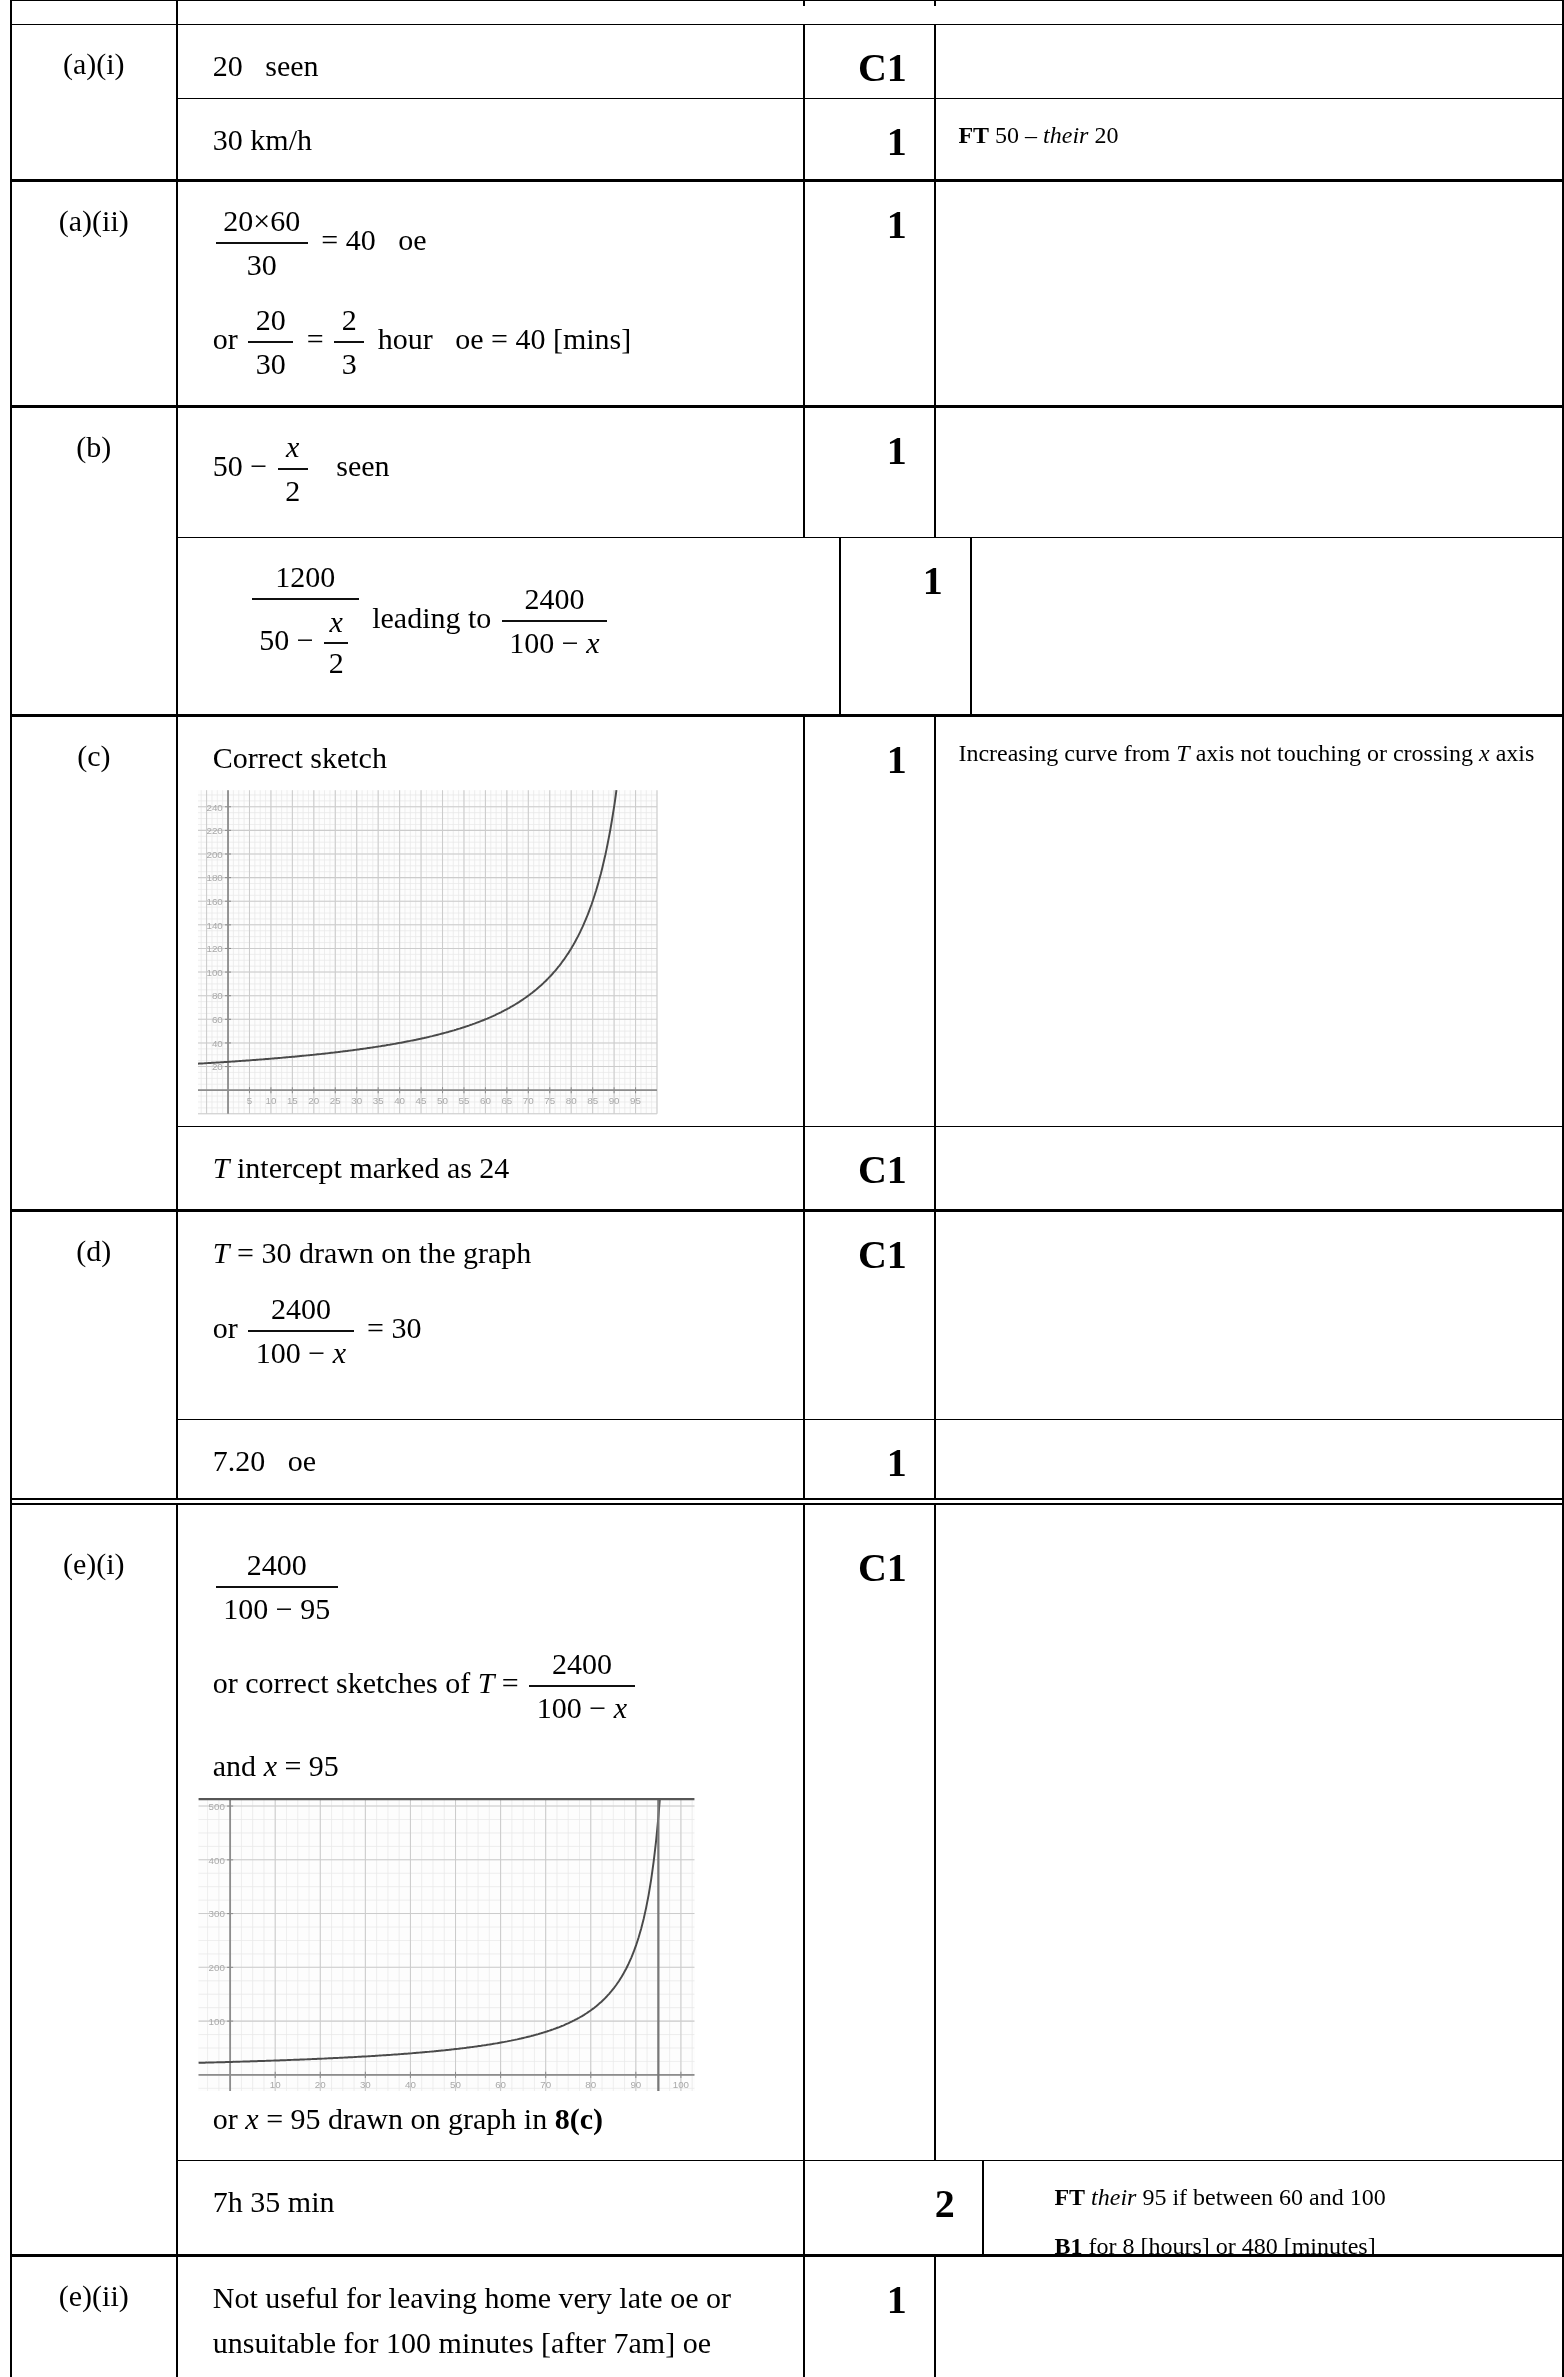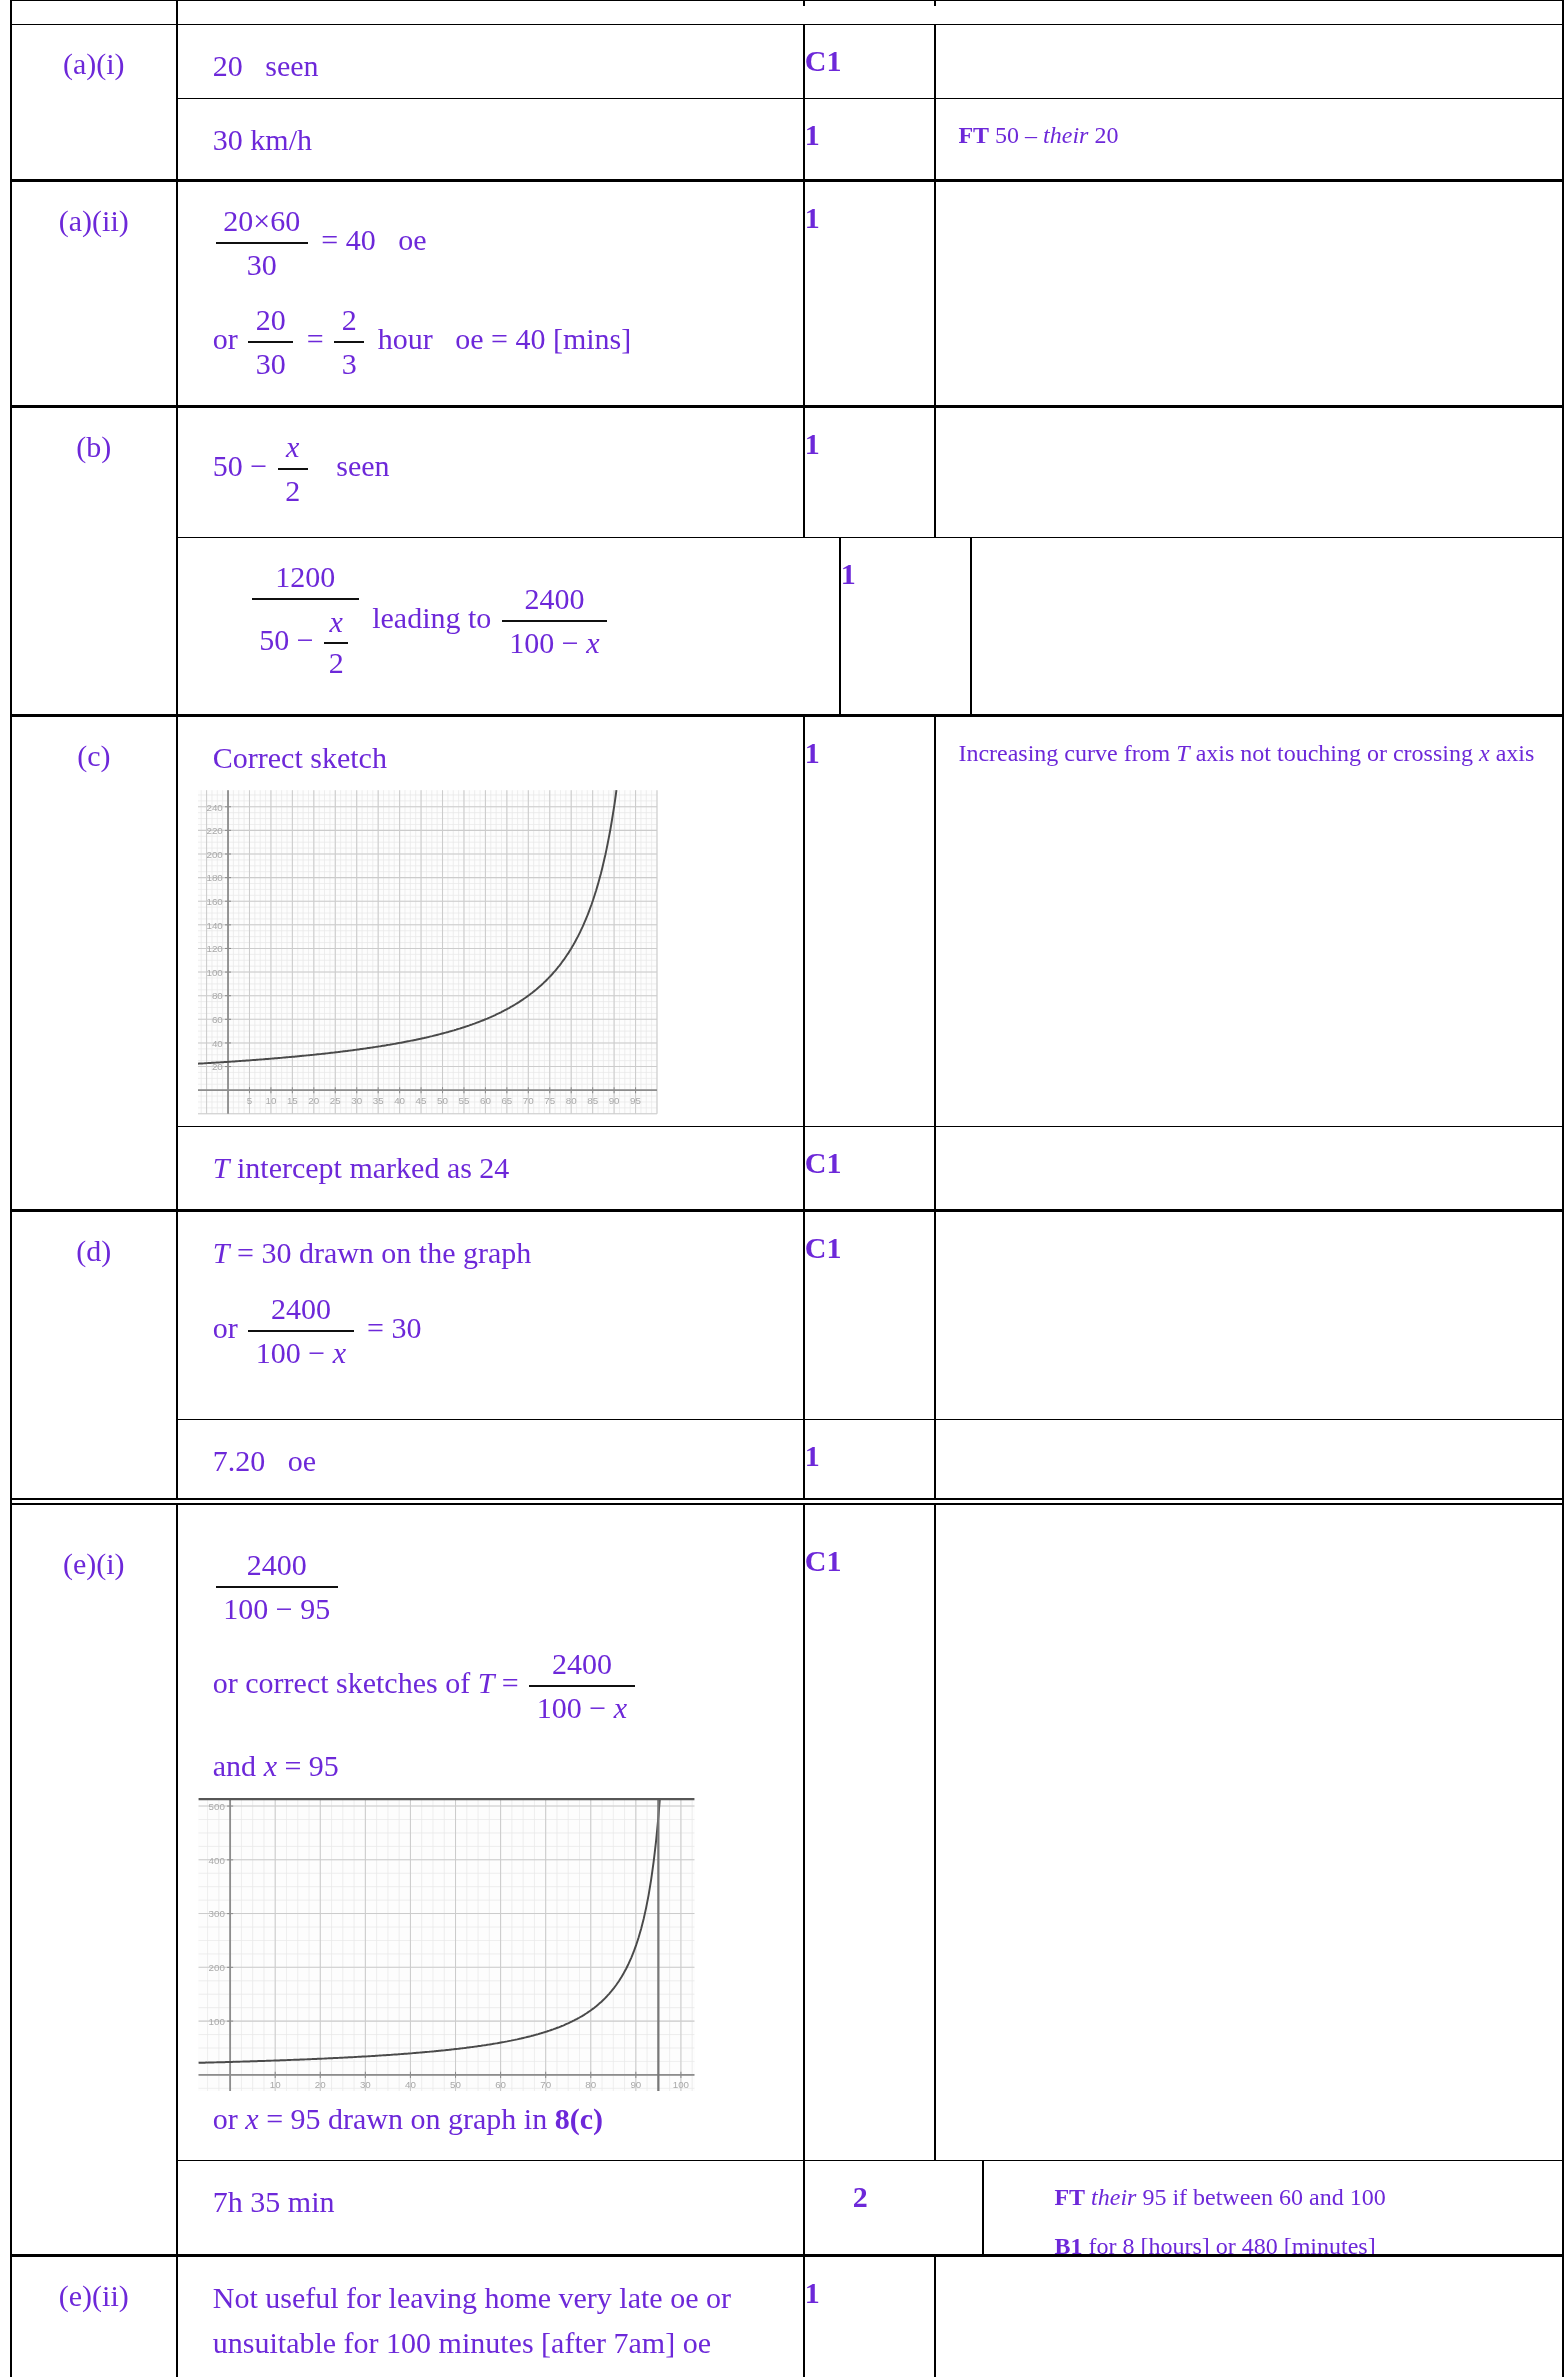--- a/index.html
+++ b/index.html
@@ -1,32 +1,32 @@
 <!DOCTYPE html>
 <html style="font-size:12px"><head>
 <meta charset="utf-8">
 <style>
   html,body{margin:0;padding:0;background:#ffffff;}
   .page{position:relative;width:1564px;height:2377px;background:#fff;overflow:hidden;
-        font-family:"Liberation Serif","DejaVu Serif",serif;color:#6d28d9;}
+        font-family:"Liberation Serif","DejaVu Serif",serif;color:#000000;}
   .tbl{position:absolute;left:9.8px;top:0;width:1550px;
        border-left:2.3px solid #000;border-right:2.3px solid #000;border-top:1.5px solid #000;}
   .sect{display:flex;align-items:stretch;}
   .bt-thin{border-top:1.5px solid #000;}
   .bt-thick{border-top:3.8px solid #000;}
   .bt-double{border-top:7.5px double #000;}
   .part{width:166px;flex:0 0 166px;border-right:2.3px solid #000;box-sizing:border-box;
         text-align:center;font-size:30px;padding-top:22.6px;}
   .body{flex:1 1 auto;display:flex;flex-direction:column;min-width:0;}
   .subrow{display:flex;align-items:stretch;box-sizing:border-box;overflow:hidden;}
   .subrow + .subrow{border-top:1.5px solid #000;}
   .answer{width:627px;flex:0 0 627px;border-right:2.3px solid #000;box-sizing:border-box;
           padding:18px 13.5px 6px 35px;font-size:30px;}
   .marks{width:131px;flex:0 0 131px;border-right:2.3px solid #000;box-sizing:border-box;
-         text-align:left;padding:19.6px 27px 0 0;font-size:30px;font-weight:bold;}
+         text-align:right;padding:19.6px 27px 0 0;font-size:40px;font-weight:bold;}
   .guid{flex:1 1 auto;box-sizing:border-box;padding:18px 18px 6px 22.6px;font-size:24px;}
   .ln{line-height:1.5;}
   .ln + .ln{margin-top:13.5px;}
   .it{font-style:italic;}
   .bd{font-weight:bold;}
   .frac{display:inline-block;vertical-align:middle;text-align:center;margin:3px 6px 3px 3px;line-height:1.2;}
   .frac .num{display:block;padding:0 7.5px 3px;border-bottom:2.3px solid #101010;}
   .frac .den{display:block;padding:3px 7.5px 0;}
   .frac .frac{margin:1.5px 3px;}
   .frac .frac .num{padding:0 4.5px 1.5px;border-bottom-width:2.3px;}

